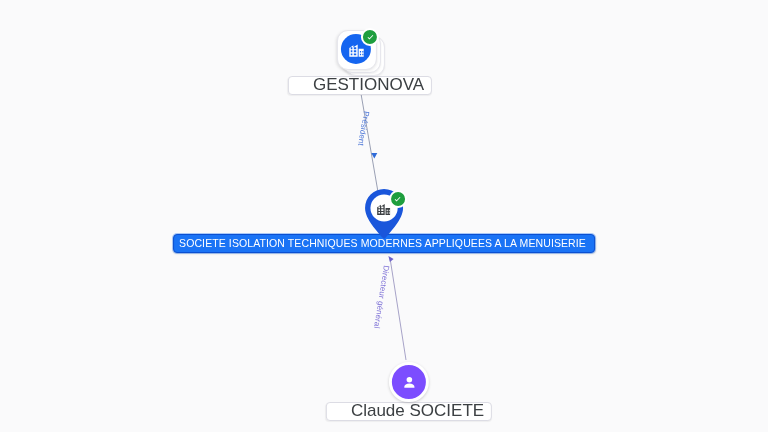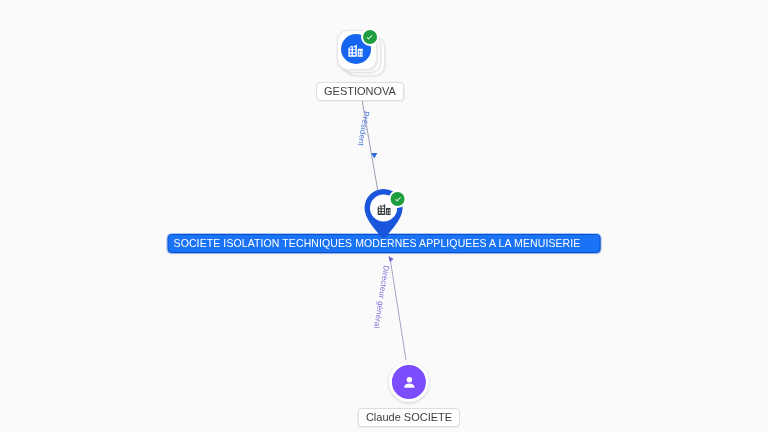--- a/index.html
+++ b/index.html
@@ -49,38 +49,38 @@
   
   .person-circle{
     position:relative;width:34px;height:34px;border-radius:50%;
     background:#7c4dff;display:flex;align-items:center;justify-content:center;
     border:3px solid #ffffff;
     box-shadow:0 1px 3px rgba(0,0,0,.18);
   }
 
   
   .nlabel{
-    margin-top:6px;
+    margin-top:0;
     background:#ffffff;
     border:1px solid #dcdce4;
     border-radius:4px;
-    padding:2px 7px 3px 7px;
-    font-size:11px;
+    padding:2px 7px 3px 24px;
+    font-size:17px;
     line-height:12px;
     color:#3c4043;
     white-space:nowrap;
     box-shadow:0 1px 1px rgba(0,0,0,.05);
   }
   .nlabel.selected{
     background:#1a73f5;
     border:1px solid #0b4fd1;
     color:#ffffff;
     font-size:10.5px;
     letter-spacing:.1px;
-    padding:2px 19px 3px 5px;
+    padding:2px 8px 3px 5px;
     box-shadow:0 0 0 1px rgba(26,115,245,.35), 0 1px 2px rgba(0,0,0,.15);
   }
 
   
   .edge-label{
     position:absolute;
     font-size:8px;
     line-height:9px;
     white-space:nowrap;
     transform-origin:0 0;

